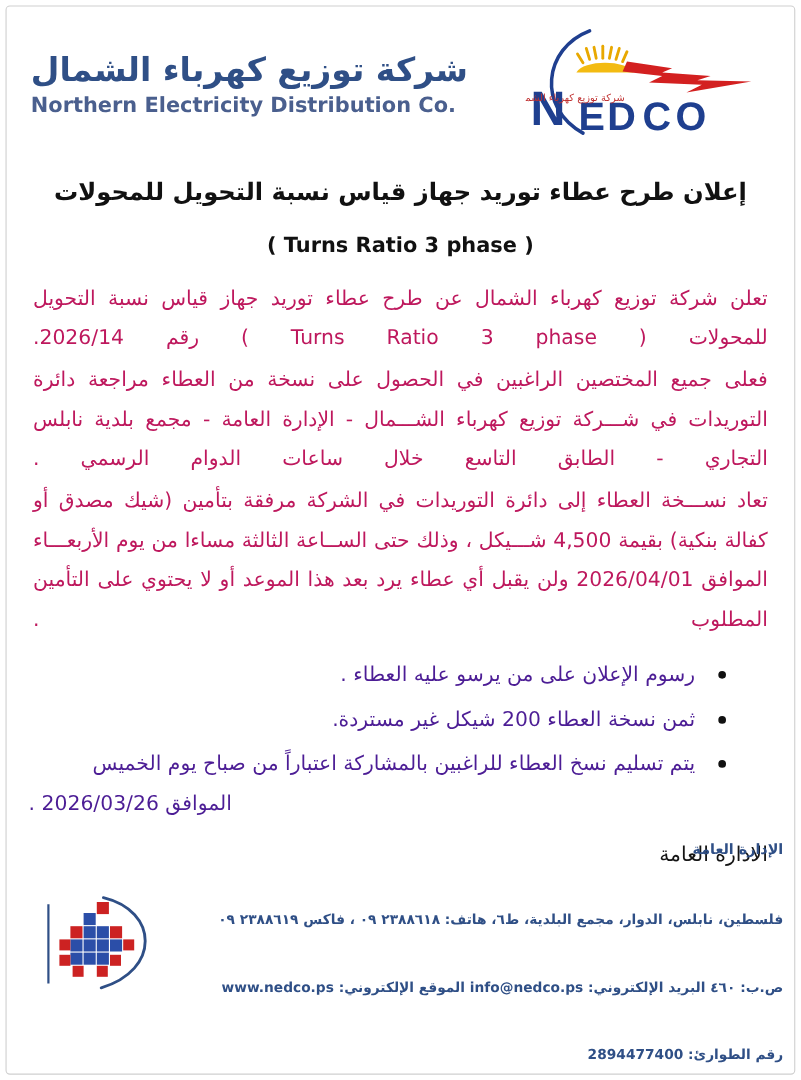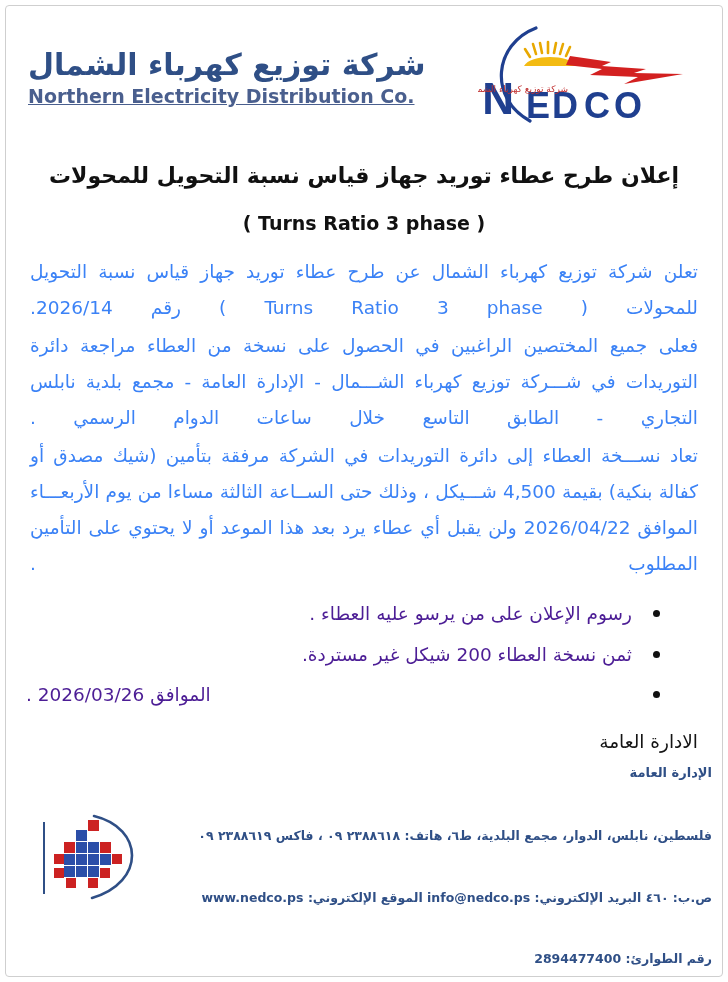--- a/index.html
+++ b/index.html
@@ -67,21 +67,20 @@
     white-space: nowrap;
   }
   .company-en {
     font-size: 19px;
     font-weight: bold;
     color: #4a5f8e;
     direction: ltr;
     text-align: left;
     margin-top: 4px;
     white-space: nowrap;
-    text-decoration: underline;
   }
 
   
   .logo {
     position: relative;
     width: 218px;
     height: 106px;
     flex: 0 0 auto;
   }
   .logo svg { display: block; }
@@ -106,21 +105,21 @@
     margin-top: 20px;
   }
 
   
   .body-text {
     direction: rtl;
     text-align: justify;
     text-align-last: justify;
     font-size: 18.5px;
     line-height: 1.95;
-    color: #3b82f6;
+    color: #be185d;
     margin-top: 20px;
     padding: 0 4px;
   }
   .para {
     margin: 0 0 2px 0;
   }
 
   
   .bullets {
     direction: rtl;
@@ -250,31 +249,32 @@
     </div>
 
     <div class="title-wrap">
       <div class="title-ar">إعلان طرح عطاء توريد جهاز قياس نسبة التحويل للمحولات</div>
       <div class="title-en">( Turns Ratio 3 phase )</div>
     </div>
 
     <div class="body-text">
       <p class="para">تعلن شركة توزيع كهرباء الشمال عن طرح عطاء توريد جهاز قياس نسبة التحويل للمحولات ( Turns Ratio 3 phase ) رقم 2026/14.</p>
       <p class="para">فعلى جميع المختصين الراغبين في الحصول على نسخة من العطاء مراجعة دائرة التوريدات في شـــركة توزيع كهرباء الشـــمال - الإدارة العامة - مجمع بلدية نابلس التجاري - الطابق التاسع خلال ساعات الدوام الرسمي .</p>
-      <p class="para">تعاد نســـخة العطاء إلى دائرة التوريدات في الشركة مرفقة بتأمين (شيك مصدق أو كفالة بنكية) بقيمة 4,500 شـــيكل ، وذلك حتى الســاعة الثالثة مساءا من يوم الأربعـــاء الموافق 2026/04/22 ولن يقبل أي عطاء يرد بعد هذا الموعد أو لا يحتوي على التأمين المطلوب .</p>
+      <p class="para">تعاد نســـخة العطاء إلى دائرة التوريدات في الشركة مرفقة بتأمين (شيك مصدق أو كفالة بنكية) بقيمة 4,500 شـــيكل ، وذلك حتى الســاعة الثالثة مساءا من يوم الأربعـــاء الموافق 2026/04/01 ولن يقبل أي عطاء يرد بعد هذا الموعد أو لا يحتوي على التأمين المطلوب .</p>
     </div>
 
     <ul class="bullets">
       <li>
         <span>رسوم الإعلان على من يرسو عليه العطاء .</span>
       </li>
       <li>
         <span>ثمن نسخة العطاء 200 شيكل غير مستردة.</span>
       </li>
       <li>
+        <span>يتم تسليم نسخ العطاء للراغبين بالمشاركة اعتباراً من صباح يوم الخميس</span>
         <span class="bullet-tail">الموافق 2026/03/26 .</span>
       </li>
     </ul>
 
     <div class="signature">الادارة العامة</div>
 
   </div>
 
   <div class="footer">
 

